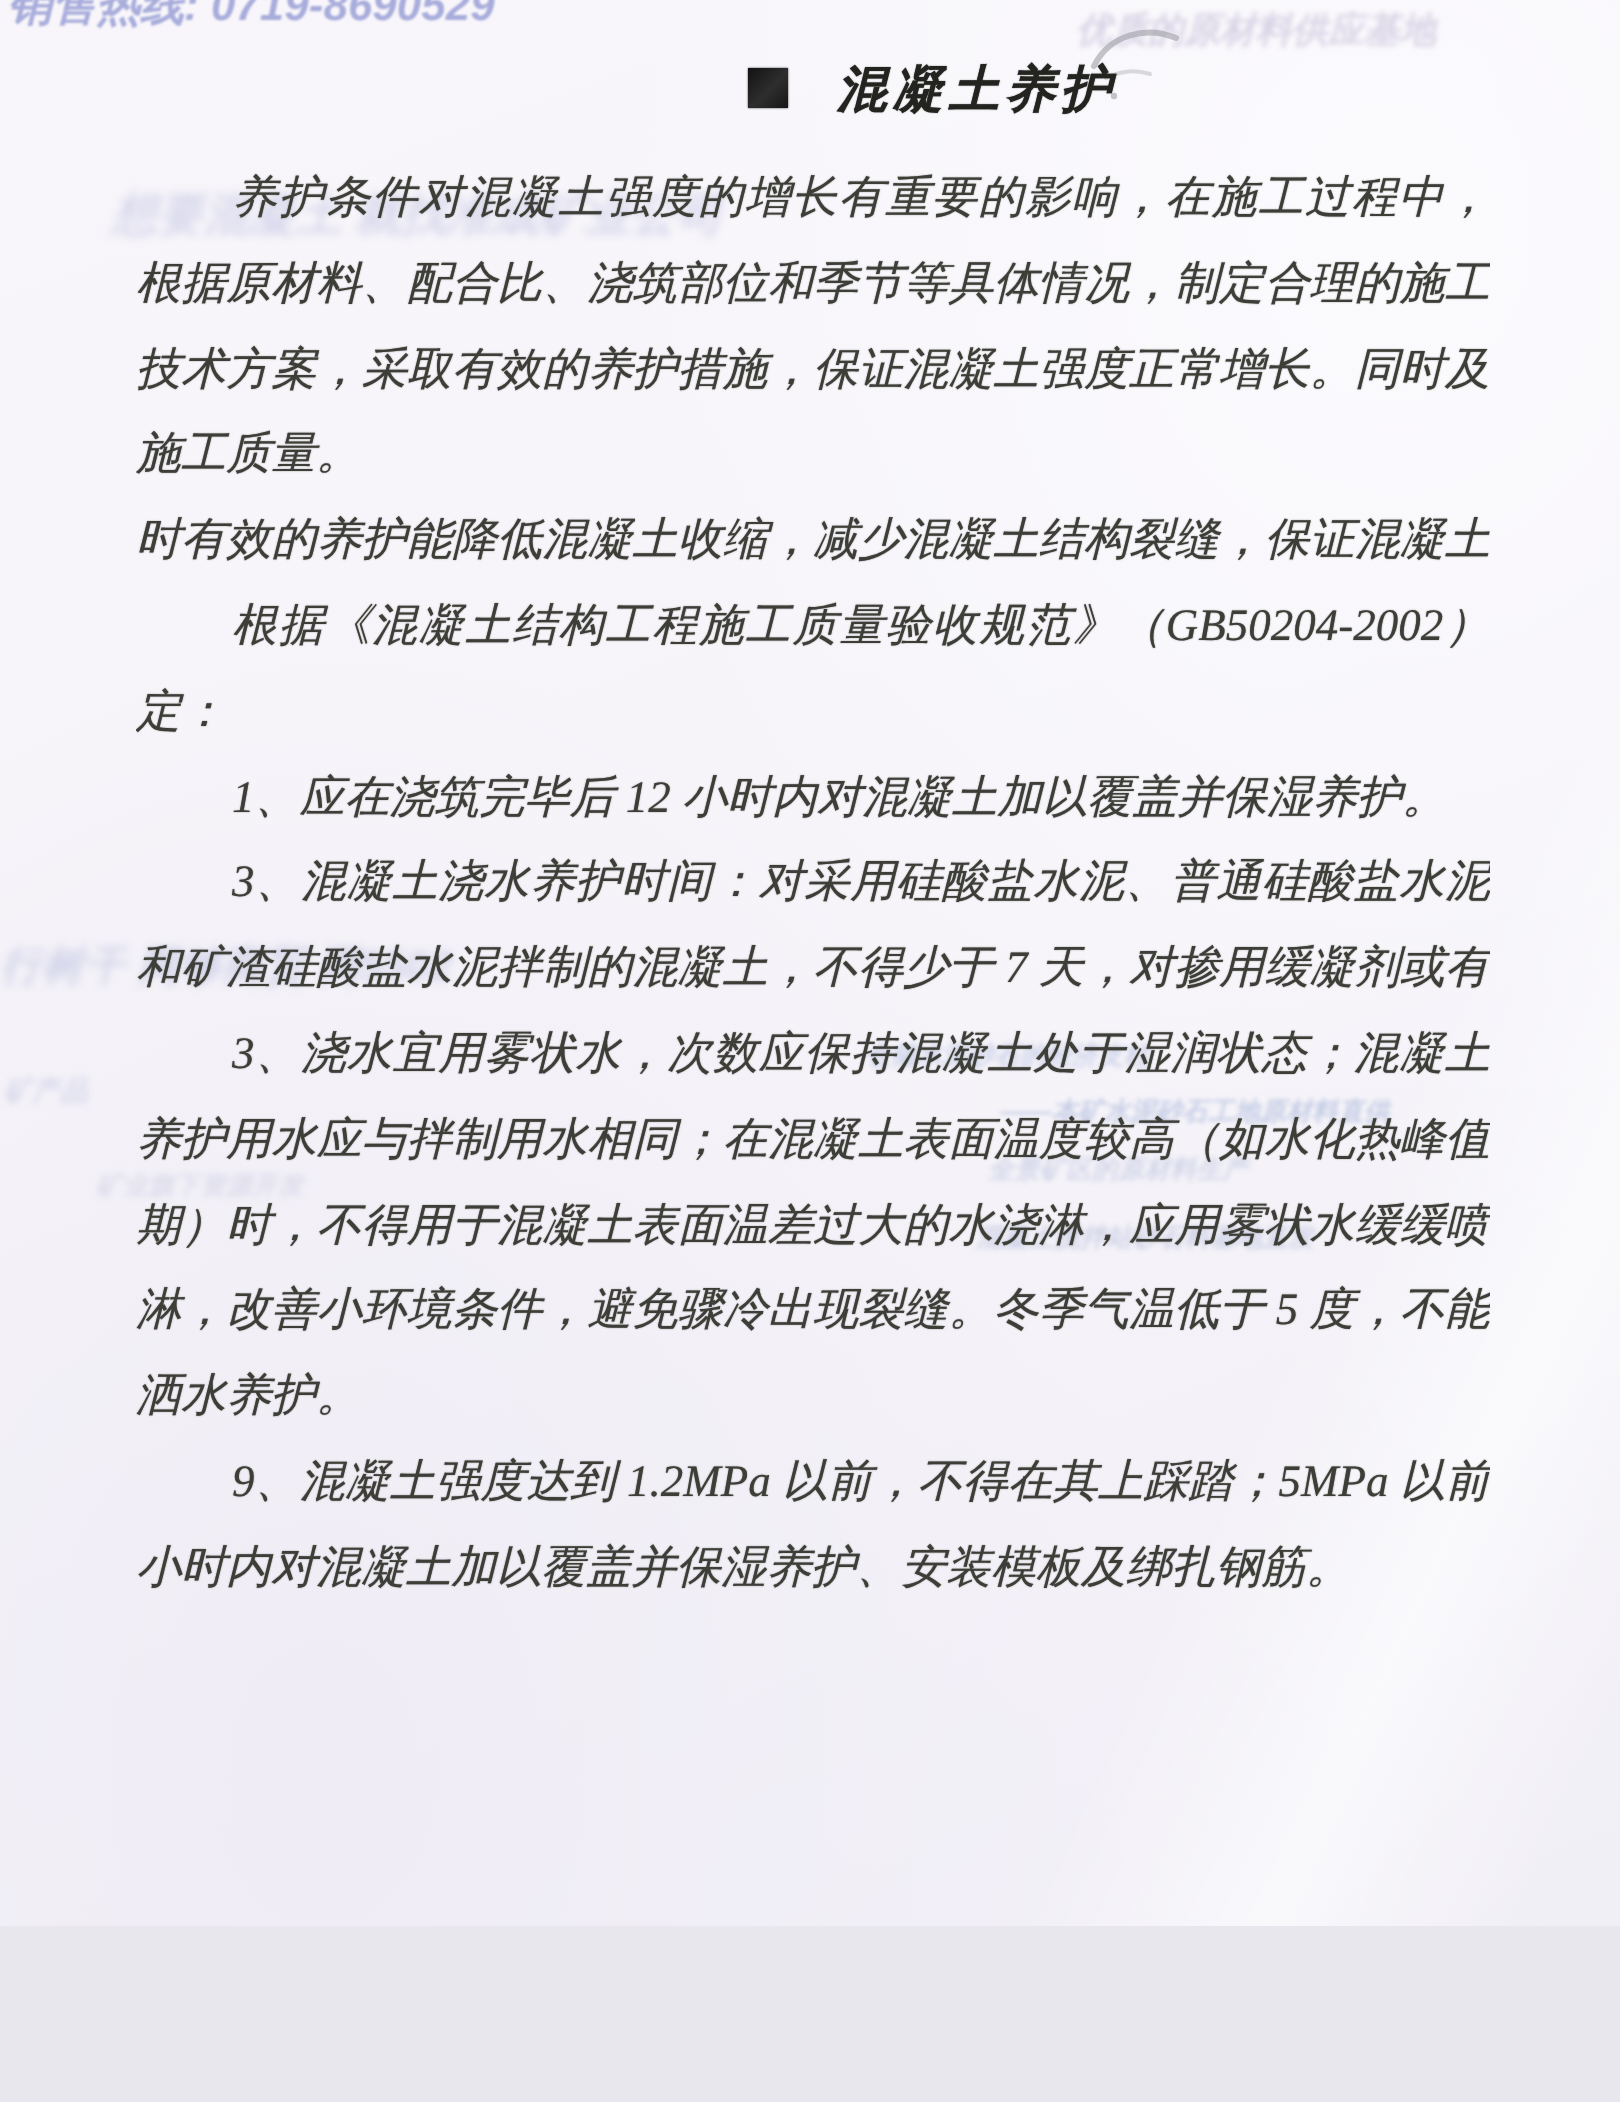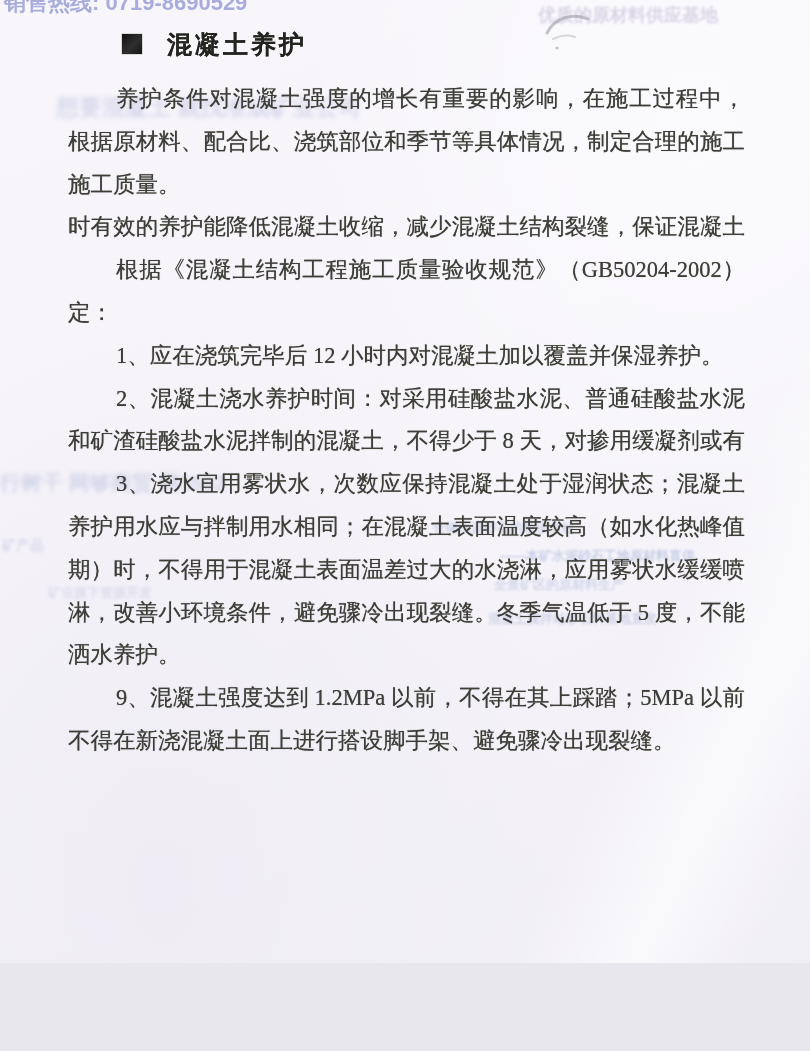--- a/index.html
+++ b/index.html
@@ -8,29 +8,30 @@
     font-family:"Liberation Serif","DejaVu Serif",serif;
     background:#e9e7ee;
   }
   .page{
     position:relative;width:810px;height:963px;overflow:hidden;
     background:
       linear-gradient(115deg, rgba(255,255,255,0) 76%, rgba(255,255,255,.55) 86%, rgba(255,255,255,0) 96%),
       radial-gradient(ellipse at 20% 92%, #efecf5 0%, rgba(239,236,245,0) 45%),
       radial-gradient(ellipse at 86% 12%, #fbfafd 0%, rgba(251,250,253,0) 40%),
       linear-gradient(160deg,#f8f6fa 0%,#f6f4f9 55%,#f1eff6 100%);
+    font-style: italic;
   }
   .wm{
     position:absolute;white-space:nowrap;pointer-events:none;
     font-family:"Liberation Sans","DejaVu Sans",sans-serif;
   }
   .pen-mark{position:absolute;left:542px;top:6px;}
   .heading{
     display:flex;align-items:center;
-    margin:30px 0 0 122px;height:28px;position:relative;
+    margin:30px 0 0 122px;height:28px;position:relative;justify-content:center;
   }
   .bullet{
     width:20px;height:20px;display:inline-block;
     background:linear-gradient(135deg,#121212 0%,#2e2e2e 55%,#161616 100%);
     box-shadow:0 0 1px rgba(0,0,0,.7);
   }
   .heading-text{
     margin-left:25px;font-size:25px;font-weight:bold;color:#23241f;
     letter-spacing:3px;
     text-shadow:0 0 .6px rgba(35,36,31,.85);
@@ -75,40 +76,41 @@
 
   <div class="heading">
     <span class="bullet"></span>
     <span class="heading-text">混凝土养护</span>
   </div>
 
   <div class="doc-body">
       <div class="para">
         <div class="line indent full">养护条件对混凝土强度的增长有重要的影响，在施工过程中，应</div>
         <div class="line full">根据原材料、配合比、浇筑部位和季节等具体情况，制定合理的施工</div>
+        <div class="line full">技术方案，采取有效的养护措施，保证混凝土强度正常增长。同时及</div>
         <div class="line">施工质量。</div>
         <div class="line full">时有效的养护能降低混凝土收缩，减少混凝土结构裂缝，保证混凝土</div>
       </div>
       <div class="para">
         <div class="line indent full">根据《混凝土结构工程施工质量验收规范》（GB50204-2002）规</div>
         <div class="line">定：</div>
       </div>
       <div class="para">
         <div class="line indent">1、应在浇筑完毕后 12 小时内对混凝土加以覆盖并保湿养护。</div>
       </div>
       <div class="para">
-        <div class="line indent full">2、混凝土浇水养护时间：对采用硅酸盐水泥、普通硅酸盐水泥</div>
-        <div class="line full">和矿渣硅酸盐水泥拌制的混凝土，不得少于 8 天，对掺用缓凝剂或有</div>
+        <div class="line indent full">3、混凝土浇水养护时间：对采用硅酸盐水泥、普通硅酸盐水泥</div>
+        <div class="line full">和矿渣硅酸盐水泥拌制的混凝土，不得少于 7 天，对掺用缓凝剂或有</div>
       </div>
       <div class="para">
         <div class="line indent full">3、浇水宜用雾状水，次数应保持混凝土处于湿润状态；混凝土</div>
         <div class="line full">养护用水应与拌制用水相同；在混凝土表面温度较高（如水化热峰值</div>
         <div class="line full">期）时，不得用于混凝土表面温差过大的水浇淋，应用雾状水缓缓喷</div>
         <div class="line full">淋，改善小环境条件，避免骤冷出现裂缝。冬季气温低于 5 度，不能</div>
         <div class="line">洒水养护。</div>
       </div>
       <div class="para">
         <div class="line indent full">9、混凝土强度达到 1.2MPa 以前，不得在其上踩踏；5MPa 以前</div>
-        <div class="line">不得在新浇混凝土面上进行搭设脚手架、避免骤冷出现裂缝。</div>
+        <div class="line">小时内对混凝土加以覆盖并保湿养护、安装模板及绑扎钢筋。</div>
       </div>
     </div>
 
 </div>
 
 </body></html>

